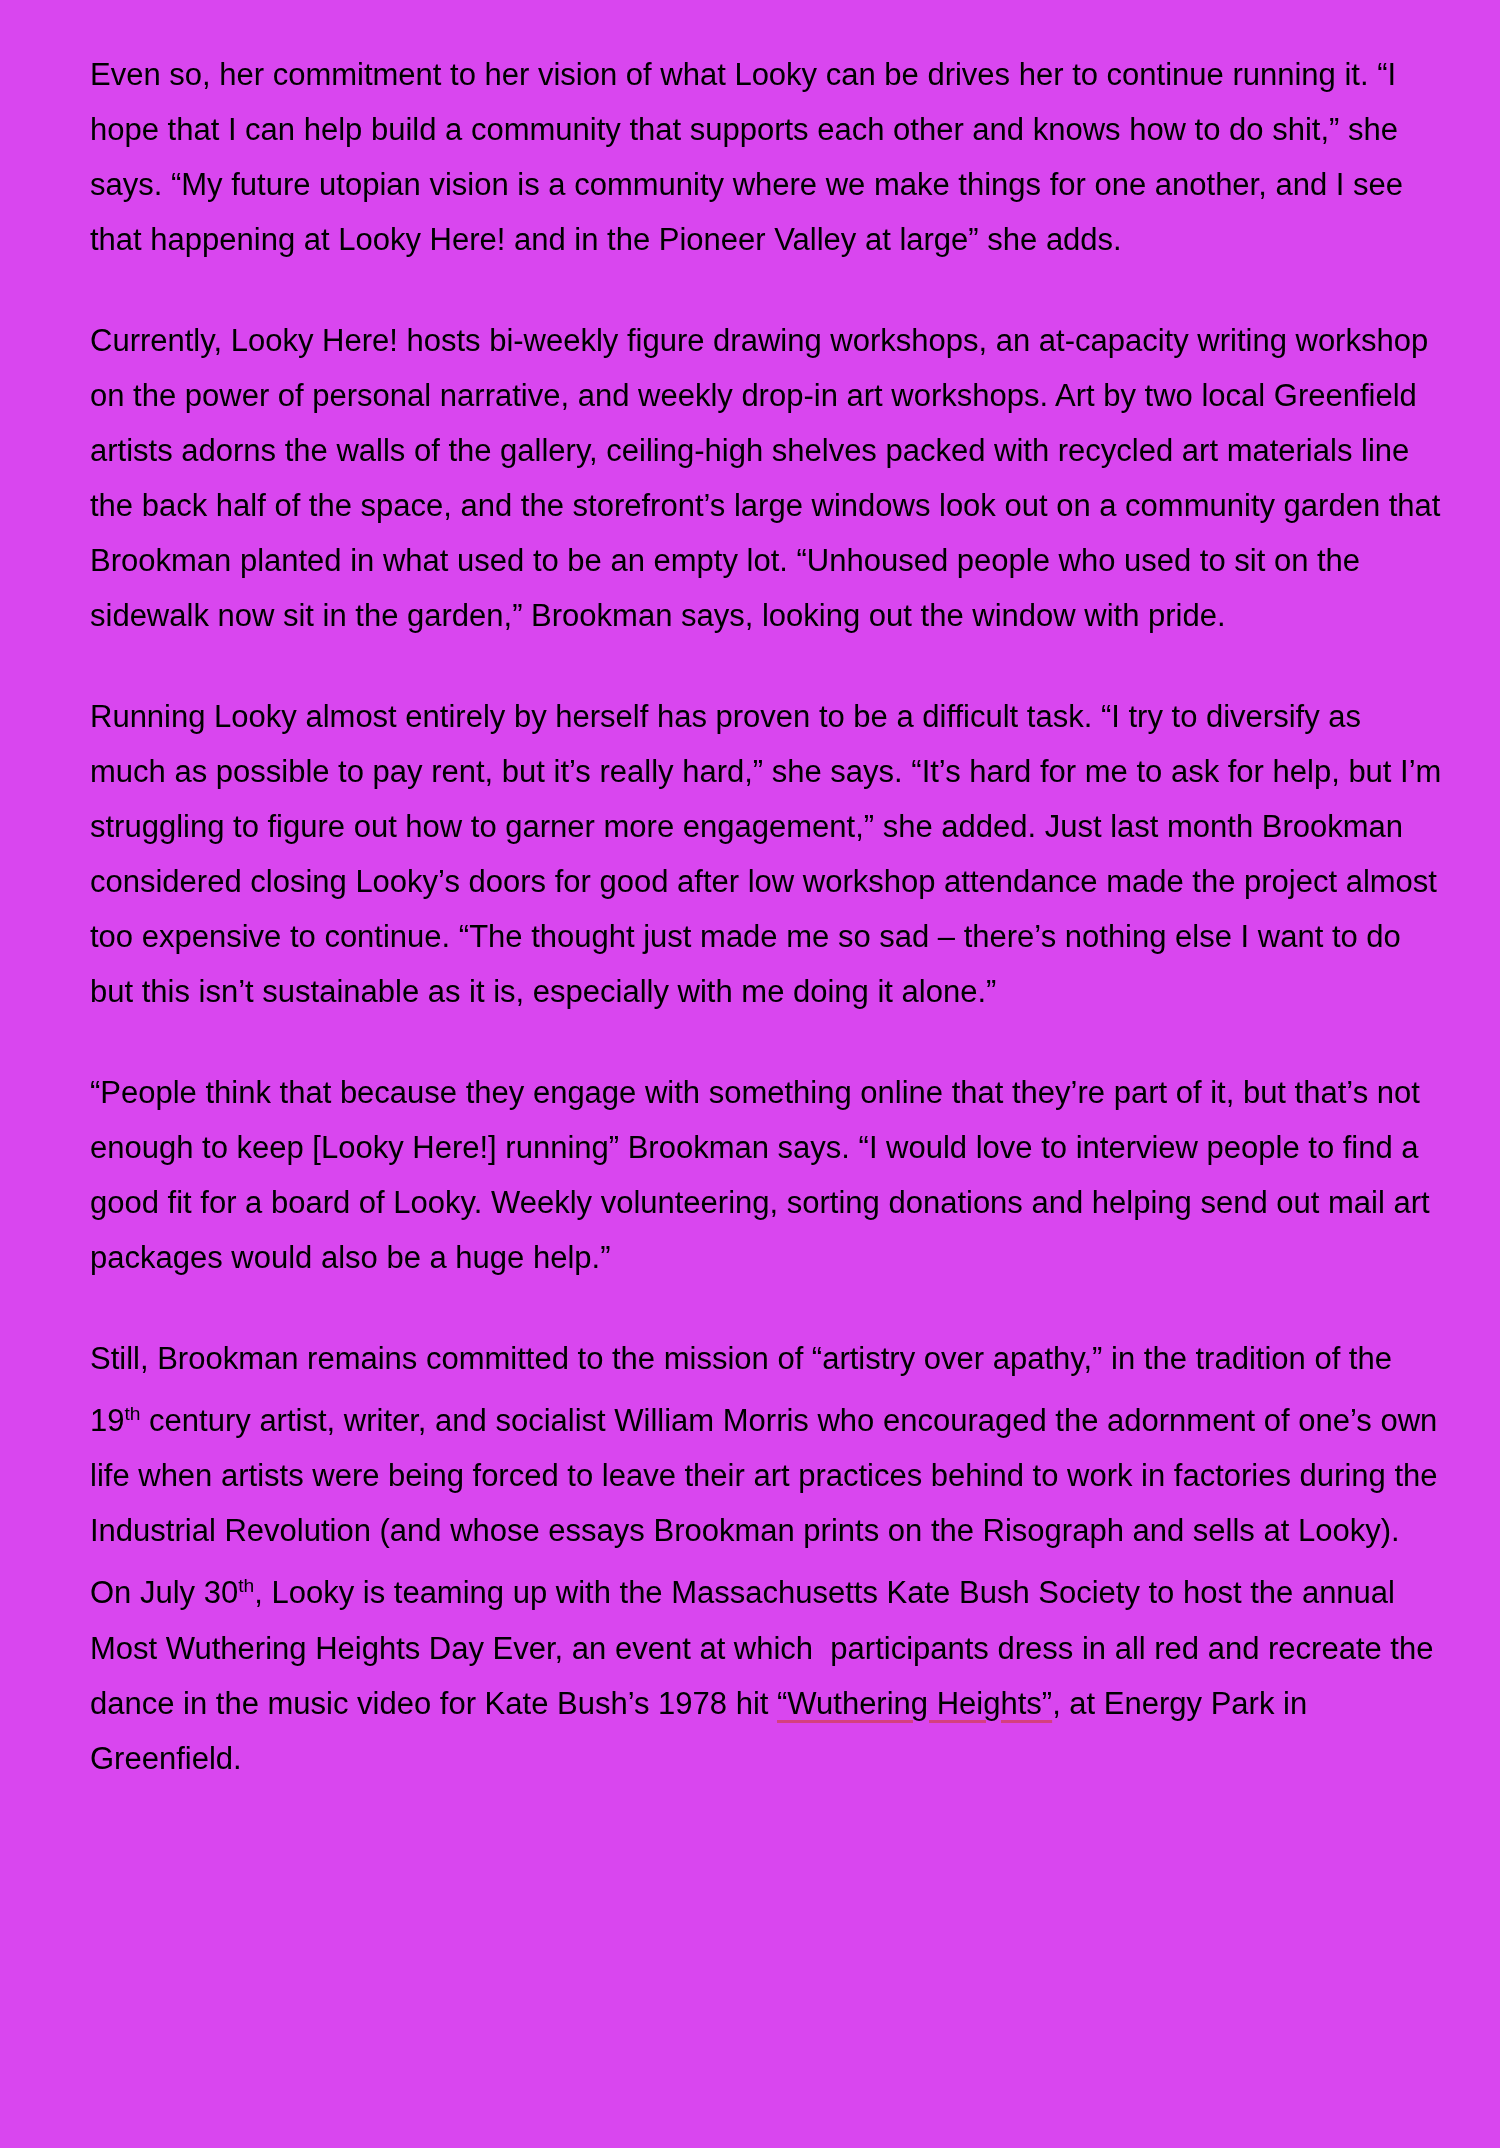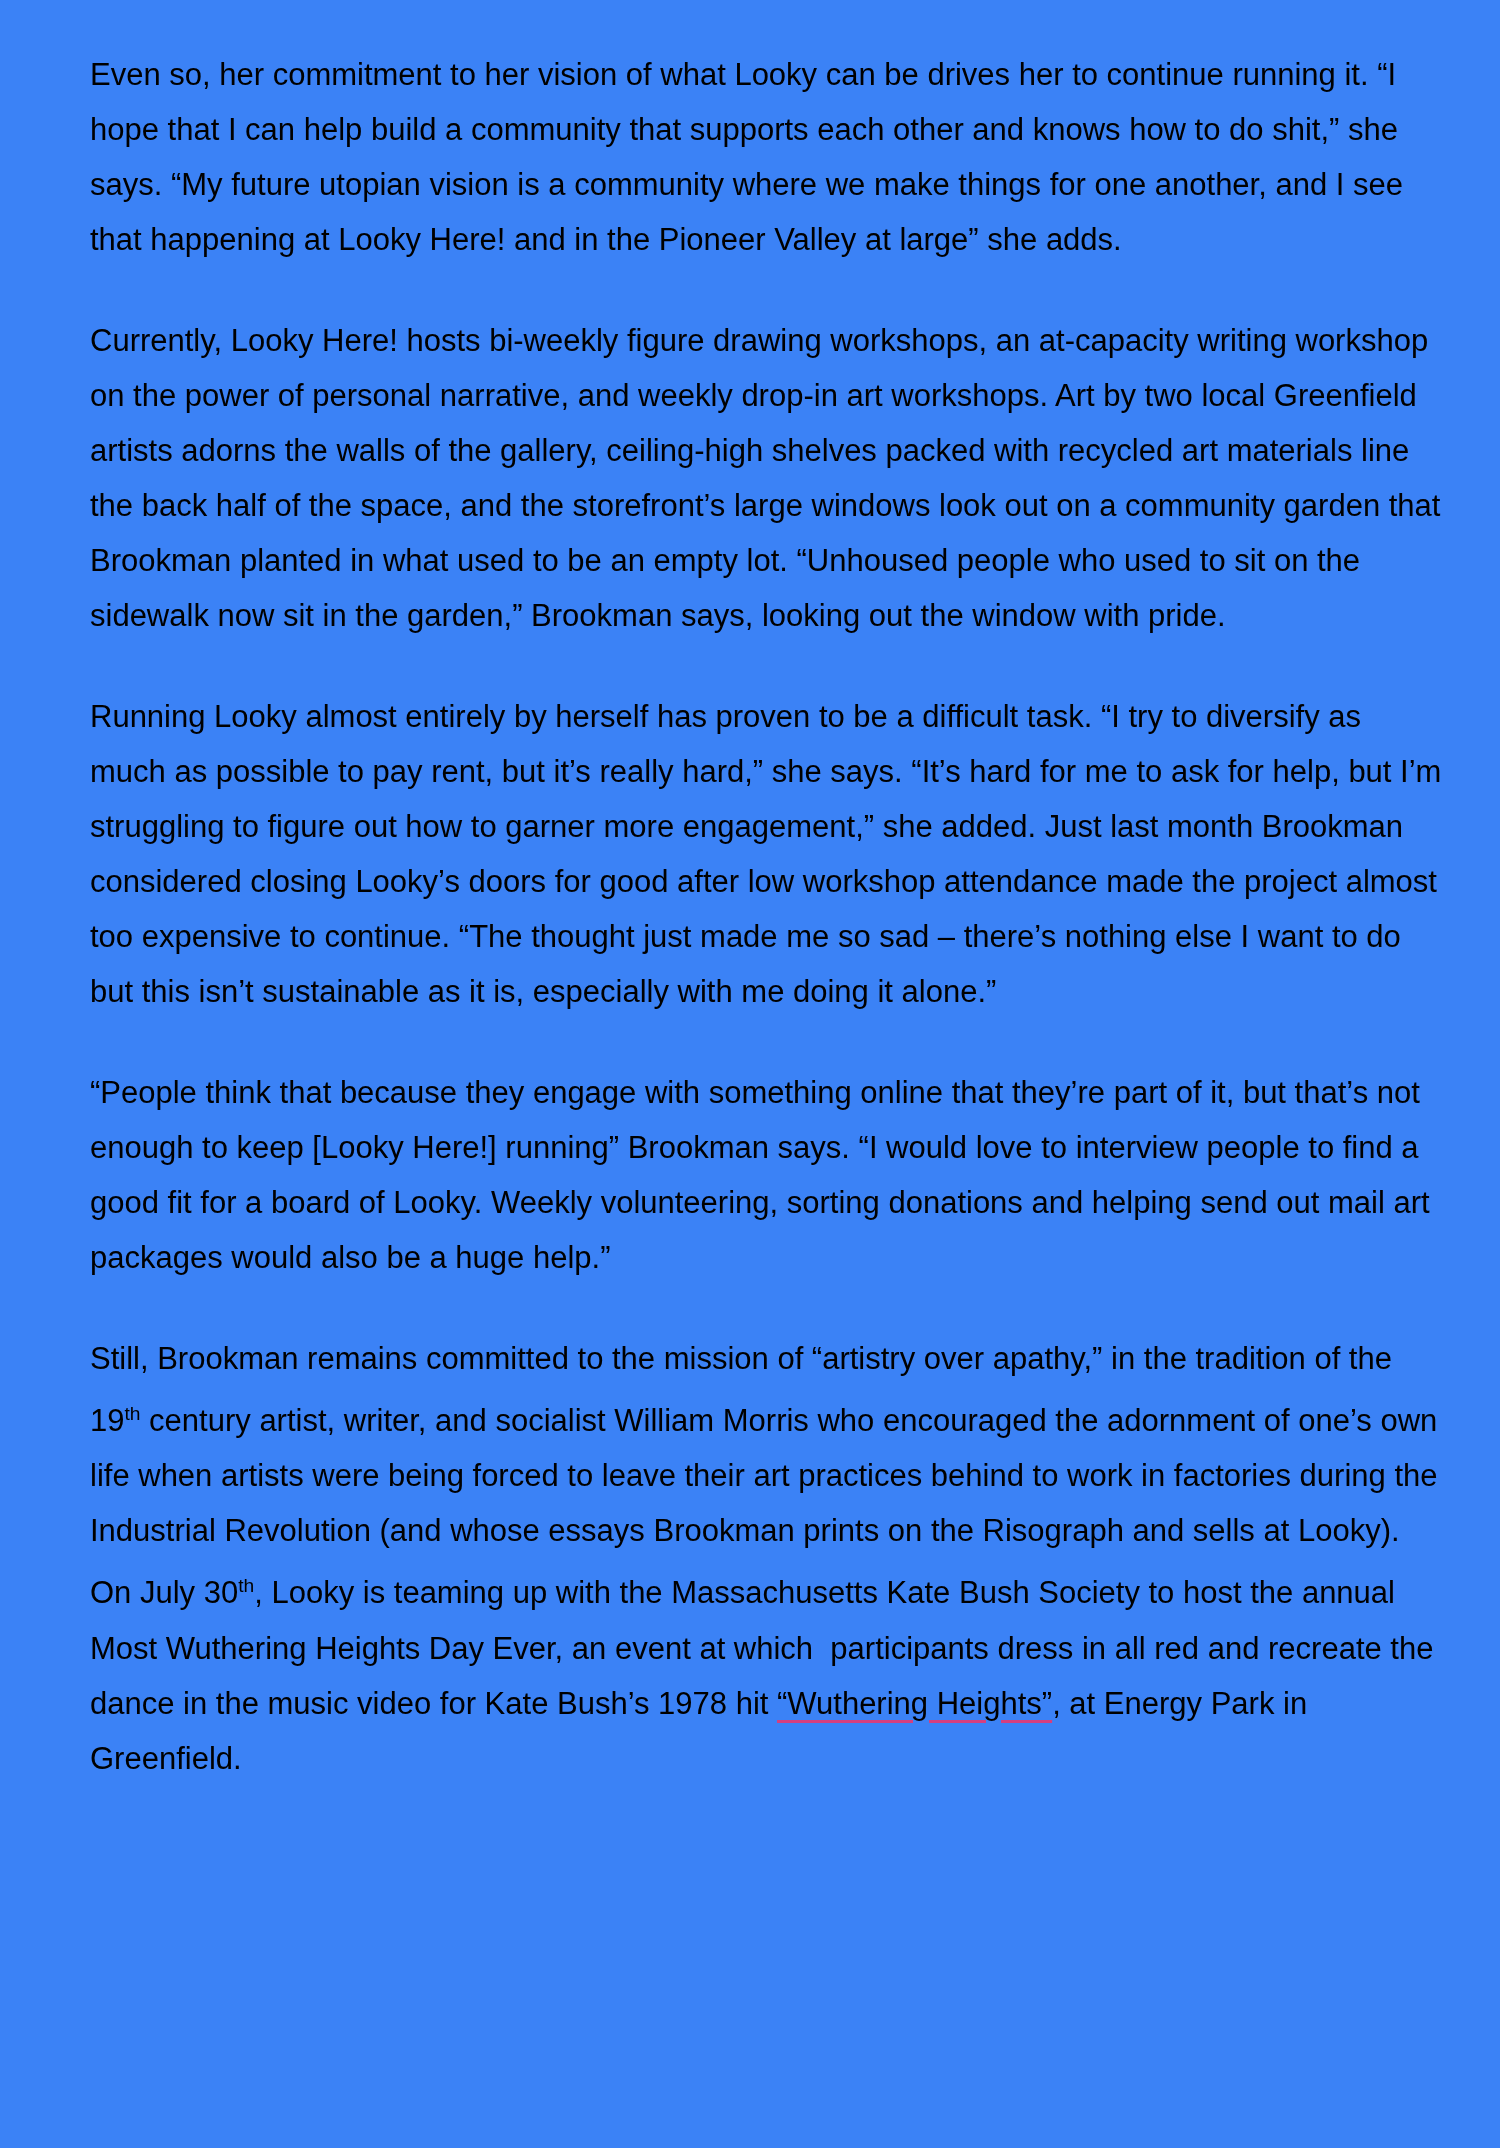--- a/index.html
+++ b/index.html
@@ -10,21 +10,21 @@
   body {
     width: 1500px;
     height: 2148px;
     overflow: hidden;
   }
   .doc-page {
     box-sizing: border-box;
     width: 1500px;
     min-height: 2148px;
     padding: 47px 58px 60px 90px;
-    background: #3b82f6;
+    background: #d946ef;
   }
   .doc-article p {
     margin: 0 0 46px 0;
     font-family: "Liberation Sans", "DejaVu Sans", sans-serif;
     font-size: 31px;
     line-height: 55px;
     color: #000000;
     white-space: pre-wrap;
     letter-spacing: 0;
   }

